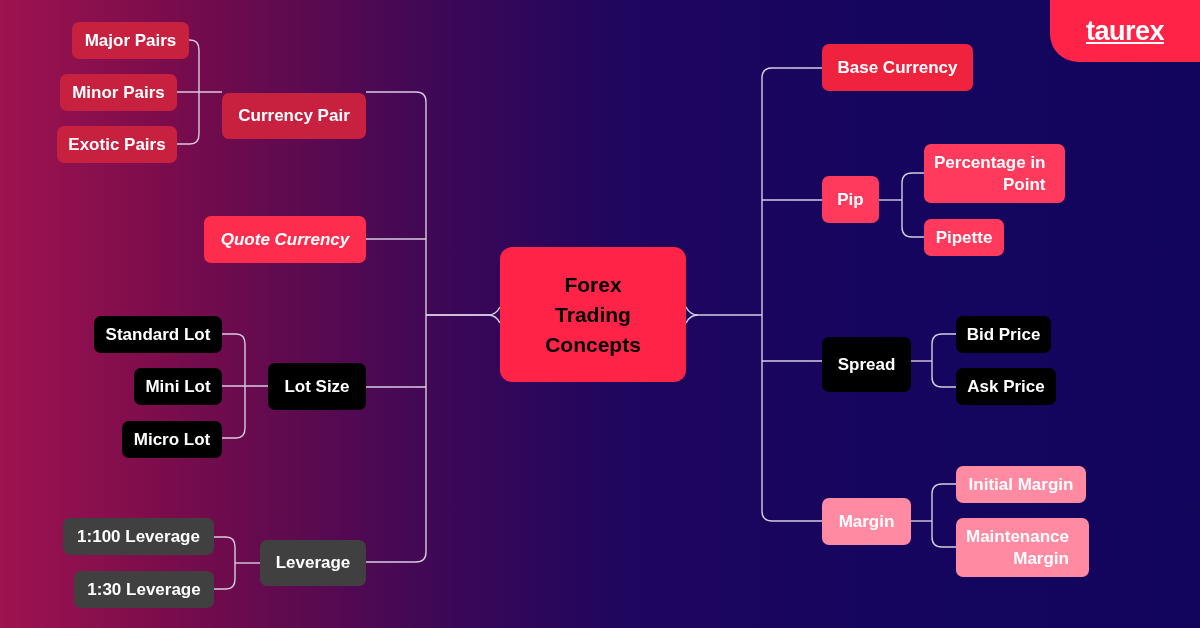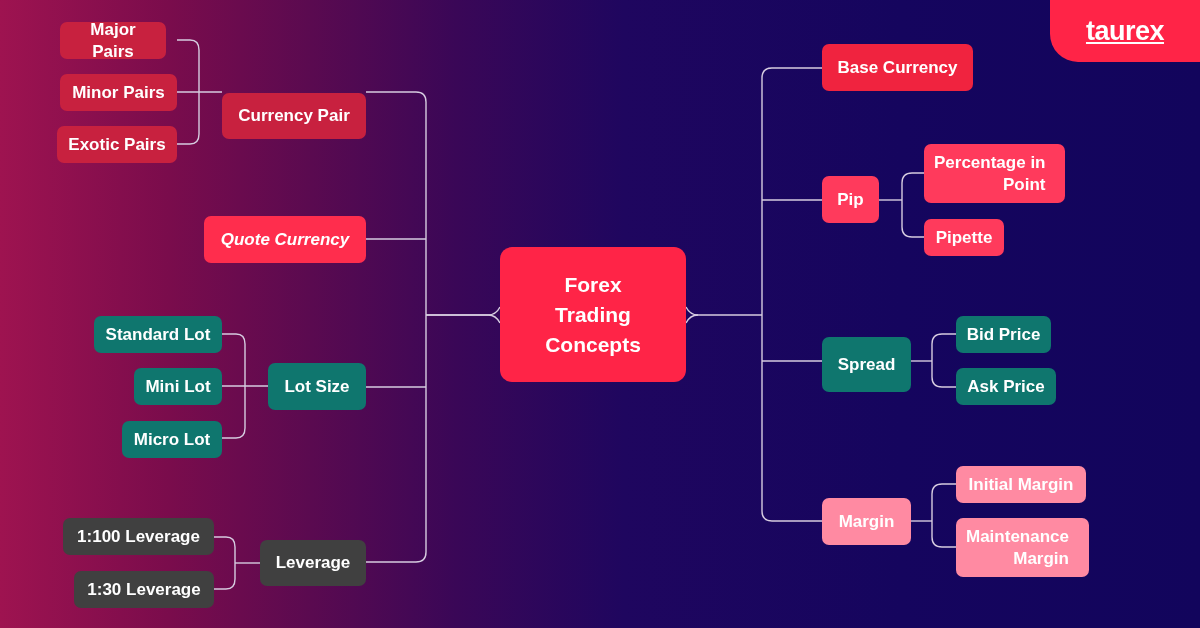--- a/index.html
+++ b/index.html
@@ -5,31 +5,31 @@
   html,body{margin:0;padding:0;}
   body{width:1200px;height:628px;overflow:hidden;position:relative;
     font-family:"Liberation Sans","DejaVu Sans",sans-serif;
     background:linear-gradient(90deg,#9e1350 0%,#7a0c4c 14%,#5a0a50 26%,#3a0757 38%,#1f065f 52%,#15055e 75%,#12055c 100%);}
   .node{position:absolute;border-radius:7px;color:#fff;font-weight:bold;font-size:17px;
     display:flex;align-items:center;justify-content:center;text-align:center;line-height:22px;box-sizing:border-box;padding:0 10px;}
   .c1{background:#c8213f;}
   .c2{background:#f0233f;}
   .c3{background:#ff2d4d;}
   .c4{background:#ff3a5c;}
-  .c5{background:#0f766e;}
+  .c5{background:#000000;}
   .c6{background:#404040;}
   .c7{background:#ff8aa2;}
   .left-text{justify-content:flex-start;text-align:right;}
   svg.lines{position:absolute;left:0;top:0;width:1200px;height:628px;}
   svg.lines path{fill:none;stroke:#d6cce0;stroke-width:1.4;}
   .logo{position:absolute;right:0;top:0;width:150px;height:62px;background:#ff2447;
     border-bottom-left-radius:28px;color:#fff;font-weight:bold;font-size:27px;
     display:flex;align-items:center;justify-content:center;letter-spacing:-0.5px;text-decoration:underline;}
   .center{position:absolute;left:500px;top:247px;width:186px;height:135px;background:#ff2447;border-radius:12px;
-    color:#ffffff;font-weight:bold;font-size:21px;line-height:30px;display:flex;align-items:center;justify-content:center;text-align:center;}
+    color:#000000;font-weight:bold;font-size:21px;line-height:30px;display:flex;align-items:center;justify-content:center;text-align:center;}
 </style>
 </head>
 <body>
 
 <svg class="lines">
 
   <path d="M366 92 H416 Q426 92 426 102 V552 Q426 562 416 562 H366"></path>
   <path d="M366 239 H426"></path>
   <path d="M366 387 H426"></path>
   <path d="M426 315 H488 Q496 315 500 307"></path>
@@ -64,21 +64,21 @@
 
 <div class="center">
   <div>
     <div>Forex</div>
     <div>Trading</div>
     <div>Concepts</div>
   </div>
 </div>
 
 <div class="node c1" style="left:222px;top:69px;width:144px;height:46px;margin-top:24px;">Currency Pair</div>
-<div class="node c1" style="left:60px;top:22px;width:106px;height:37px;">Major Pairs</div>
+<div class="node c1" style="left:72px;top:22px;width:117px;height:37px;">Major Pairs</div>
 <div class="node c1" style="left:60px;top:74px;width:117px;height:37px;">Minor Pairs</div>
 <div class="node c1" style="left:57px;top:126px;width:120px;height:37px;">Exotic Pairs</div>
 
 <div class="node c3" style="left:204px;top:216px;width:162px;height:47px;font-style:italic;">Quote Currency</div>
 
 <div class="node c5" style="left:268px;top:363px;width:98px;height:47px;">Lot Size</div>
 <div class="node c5" style="left:94px;top:316px;width:128px;height:37px;">Standard Lot</div>
 <div class="node c5" style="left:134px;top:368px;width:88px;height:37px;">Mini Lot</div>
 <div class="node c5" style="left:122px;top:421px;width:100px;height:37px;">Micro Lot</div>
 

